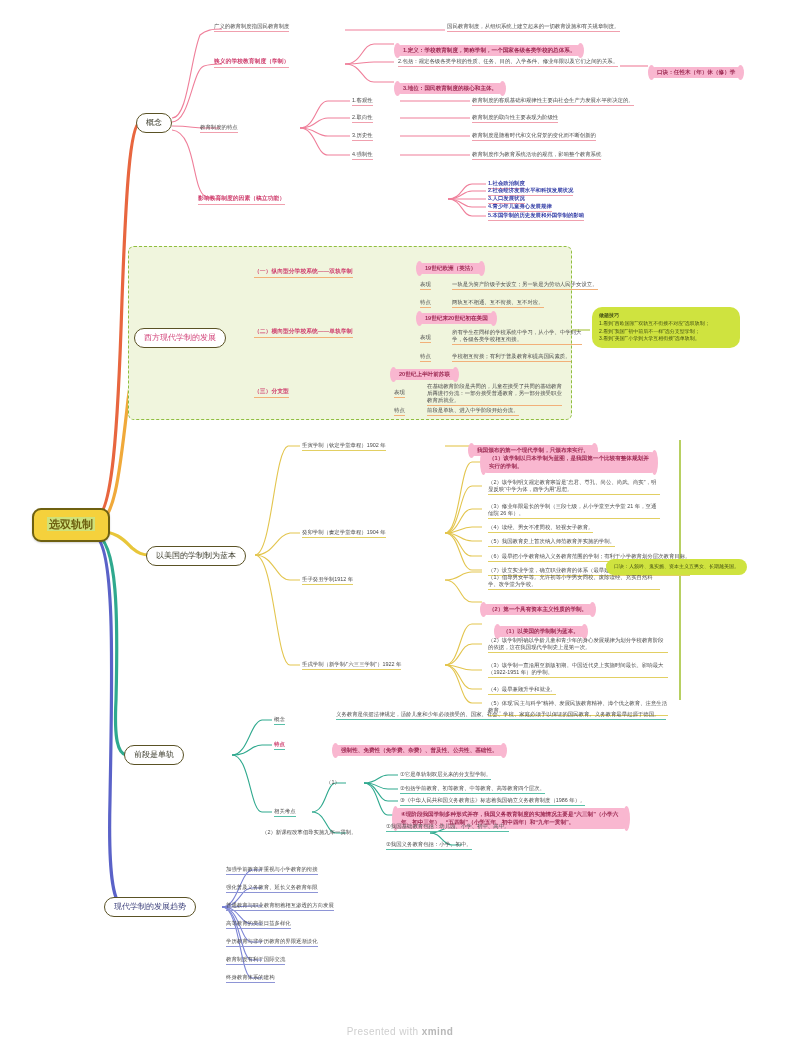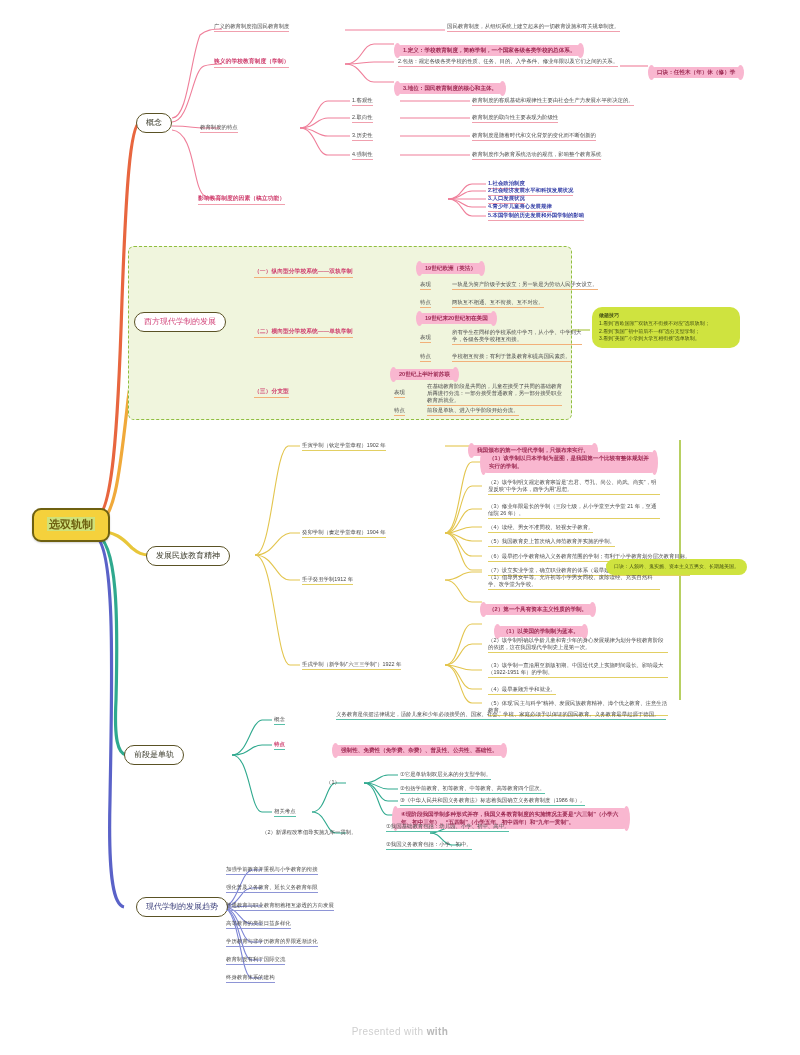--- a/index.html
+++ b/index.html
@@ -242,21 +242,21 @@
 <div class="node leaf u-pk" style="left:352px; top:151px;">4.强制性</div>
 <div class="node leaf u-pk" style="left:472px; top:151px;">教育制度作为教育系统活动的规范，影响整个教育系统</div>
 
 <div class="node lbl u-pk bold-pk" style="left:198px; top:195px;">影响教育制度的因素（稿立功能）</div>
 <div class="node leaf u-pk bold-bl" style="left:488px; top:180px;">1.社会政治制度</div>
 <div class="node leaf u-pk bold-bl" style="left:488px; top:187px;">2.社会经济发展水平和科技发展状况</div>
 <div class="node leaf u-pk bold-bl" style="left:488px; top:195px;">3.人口发展状况</div>
 <div class="node leaf u-pk bold-bl" style="left:488px; top:203px;">4.青少年儿童身心发展规律</div>
 <div class="node leaf u-pk bold-bl" style="left:488px; top:212px;">5.本国学制的历史发展和外国学制的影响</div>
 
-<div class="node branch pk" style="left:134px; top:312px;">
+<div class="node branch pk" style="left:134px; top:328px;">
   <span>西方现代学制的发展</span>
 </div>
 
 <div class="node lbl u-or bold-pk" style="left:254px; top:268px;">（一）纵向型分学校系统——双轨学制</div>
 <div class="node" style="left:420px; top:255px;">
   <span class="mark"><span class="w">19世纪欧洲（英法）</span></span>
 </div>
 <div class="node leaf u-or" style="left:420px; top:281px;">表现</div>
 <div class="node leaf u-or" style="left:452px; top:281px;">一轨是为资产阶级子女设立；另一轨是为劳动人民子女设立。</div>
 <div class="node leaf u-or" style="left:420px; top:299px;">特点</div>
@@ -281,21 +281,21 @@
 <div class="node leaf u-or" style="left:427px; top:407px;">前段是单轨、进入中学阶段开始分流。</div>
 
 <div class="tip" style="left:592px; top:307px; width:148px;">
   <div class="t-title">做题技巧</div>
   <div>1.看到“西欧国家”“双轨互不衔接不对应”选双轨制；</div>
   <div>2.看到“我国”“初中前后不一样”选分支型学制；</div>
   <div>3.看到“美国”“小学到大学互相衔接”选单轨制。</div>
 </div>
 
 <div class="node branch" style="left:146px; top:546px;">
-  <span>发展民族教育精神</span>
+  <span>以美国的学制制为蓝本</span>
 </div>
 
 <div class="node leaf u-yl" style="left:302px; top:442px;">壬寅学制（钦定学堂章程）1902 年</div>
 <div class="node" style="left:472px; top:437px;">
   <span class="mark"><span class="w">我国颁布的第一个现代学制，只颁布未实行。</span></span>
 </div>
 
 <div class="node leaf u-yl" style="left:302px; top:529px;">癸卯学制（奏定学堂章程）1904 年</div>
 <div class="node" style="left:484px; top:452px; width:170px;">
   <span class="mark multi"><span class="w">（1）该学制以日本学制为蓝图，是我国第一个比较有整体规划并实行的学制。</span></span>
@@ -345,29 +345,29 @@
 <div class="node leaf u-gr" style="left:400px; top:785px;">②包括学前教育、初等教育、中等教育、高等教育四个层次。</div>
 <div class="node leaf u-gr" style="left:400px; top:797px;">③《中华人民共和国义务教育法》标志着我国确立义务教育制度（1986 年）。</div>
 <div class="node" style="left:396px; top:808px; width:230px;">
   <span class="mark multi"><span class="w">④现阶段我国学制多种形式并存，我国义务教育制度的实施情况主要是“六三制”（小学六年、初中三年）、“五四制”（小学五年、初中四年）和“九年一贯制”。</span></span>
 </div>
 
 <div class="node leaf u-non" style="left:262px; top:829px;">（2）新课程改革倡导实施九年一贯制。</div>
 <div class="node leaf u-gr" style="left:386px; top:823px;">①我国基础教育包括：幼儿园、小学、初中、高中。</div>
 <div class="node leaf u-gr" style="left:386px; top:841px;">②我国义务教育包括：小学、初中。</div>
 
-<div class="node branch blu" style="left:136px; top:897px;">
+<div class="node branch blu" style="left:104px; top:897px;">
   <span>现代学制的发展趋势</span>
 </div>
 
 <div class="node leaf u-bl" style="left:226px; top:866px;">加强学前教育并重视与小学教育的衔接</div>
 <div class="node leaf u-bl" style="left:226px; top:884px;">强化普及义务教育、延长义务教育年限</div>
 <div class="node leaf u-bl" style="left:226px; top:902px;">普通教育与职业教育朝着相互渗透的方向发展</div>
 <div class="node leaf u-bl" style="left:226px; top:920px;">高等教育的类型日益多样化</div>
 <div class="node leaf u-bl" style="left:226px; top:938px;">学历教育与非学历教育的界限逐渐淡化</div>
 <div class="node leaf u-bl" style="left:226px; top:956px;">教育制度有利于国际交流</div>
 <div class="node leaf u-bl" style="left:226px; top:974px;">终身教育体系的建构</div>
 
 <div class="footer">
-  <span>Presented with </span><b>with</b>
+  <span>Presented with </span><b>xmind</b>
 </div>
 
 </div>
 
 </body></html>

